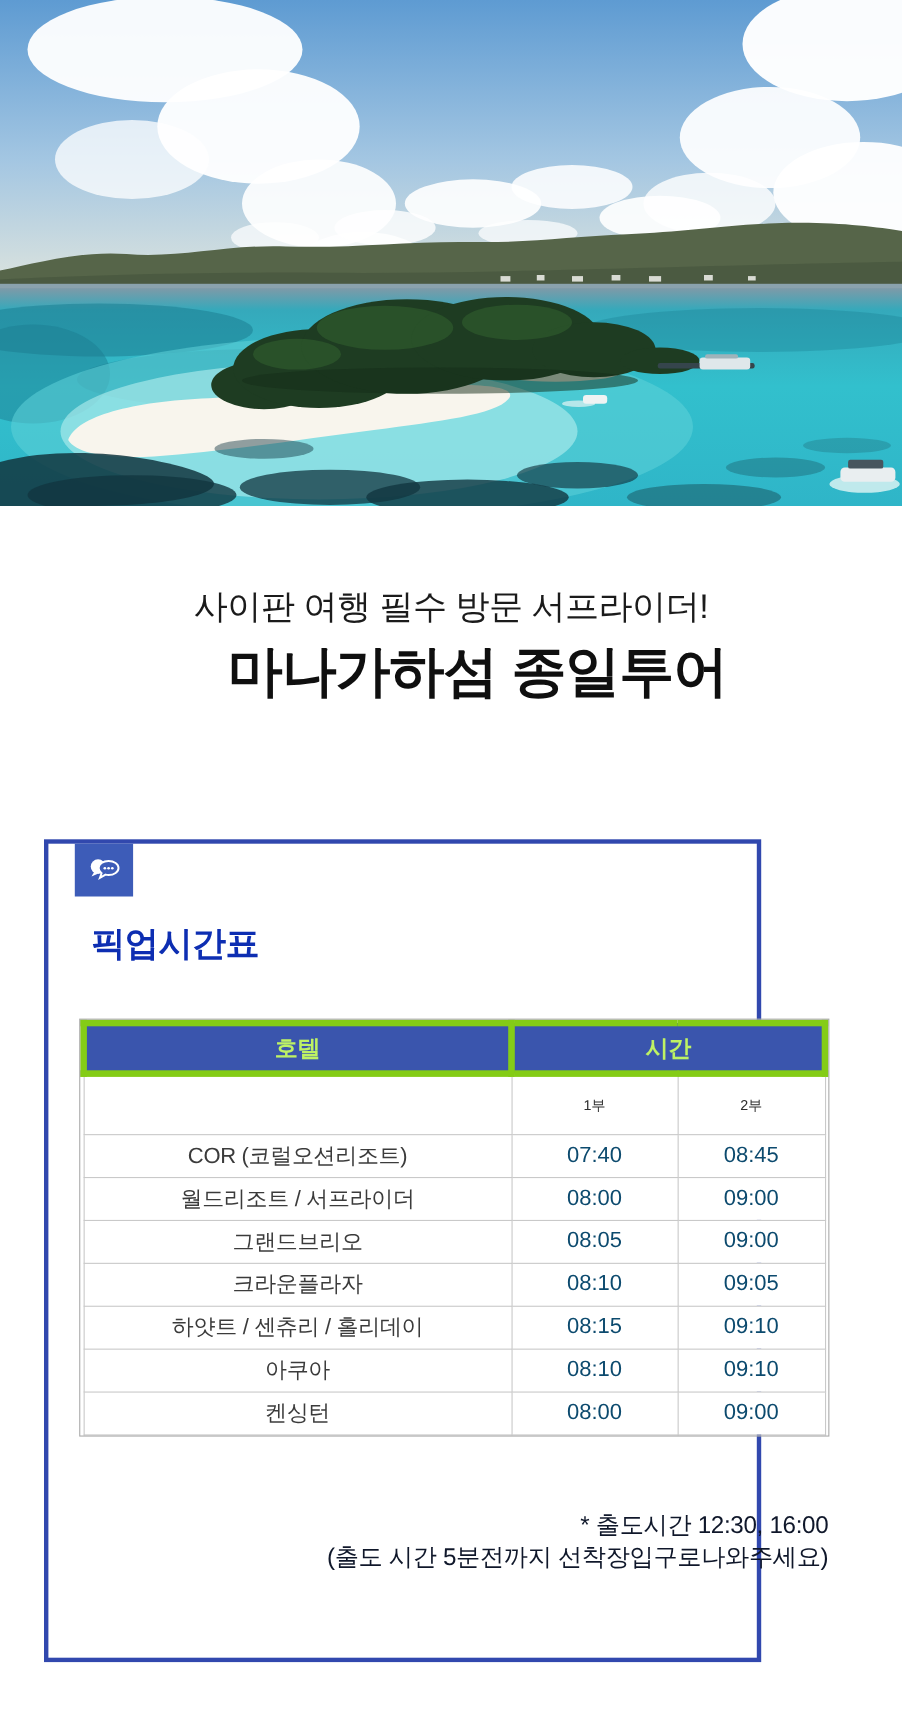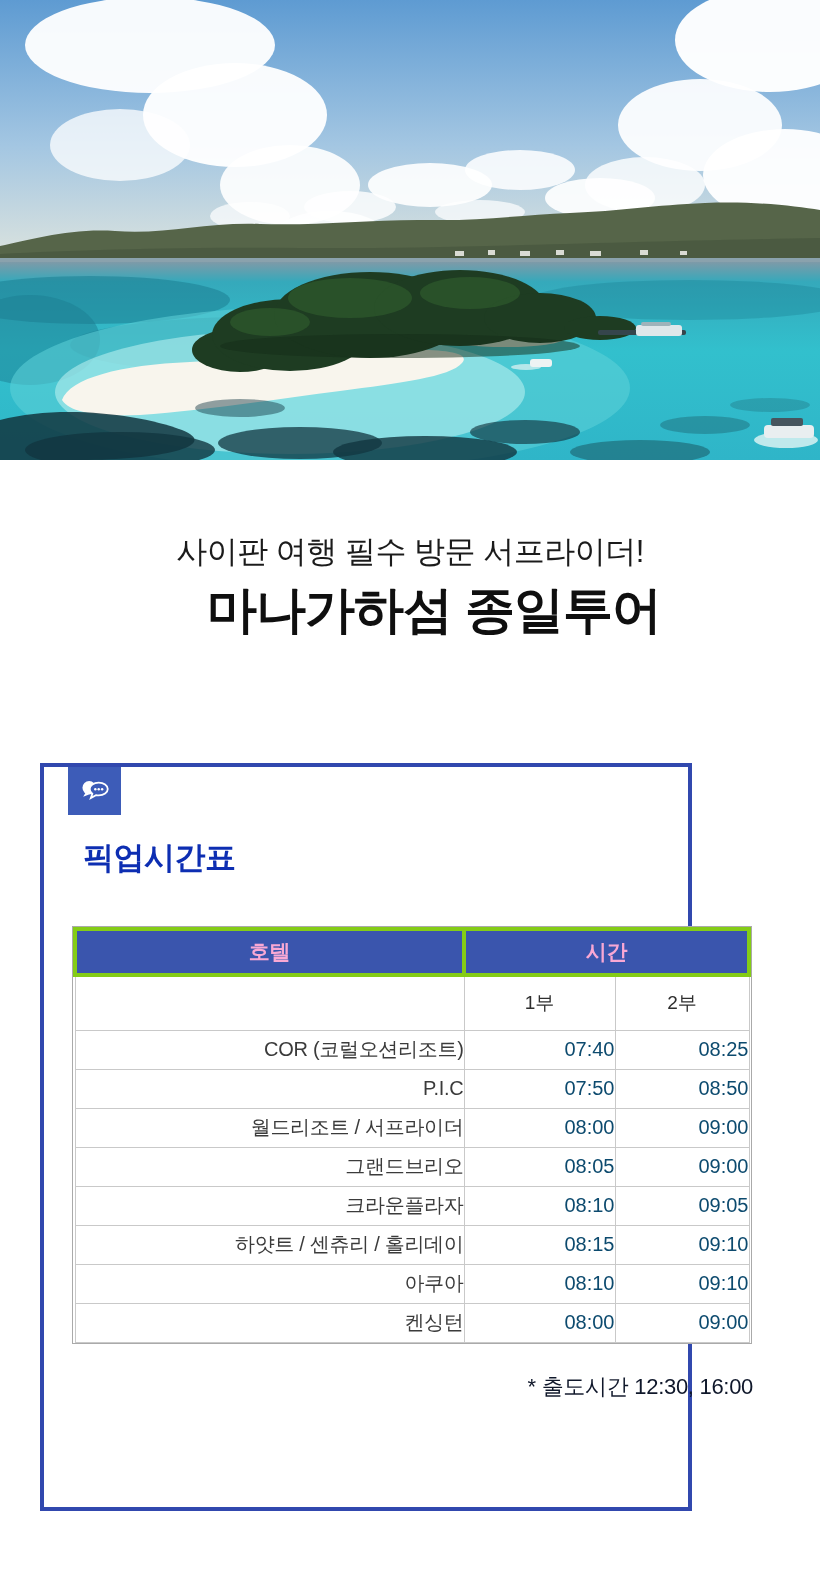--- a/index.html
+++ b/index.html
@@ -84,38 +84,37 @@
   .pickup-table col.c-hotel { width: 389px; }
   .pickup-table col.c-t1    { width: 151px; }
   .pickup-table col.c-t2    { width: 134px; }
   .pickup-table th, .pickup-table td {
     text-align: center;
     vertical-align: middle;
   }
   .pickup-table .head-row th {
     height: 46px;
     background: #3a55ad;
-    color: #f9a8d4;
+    color: #bef264;
     font-size: 21px;
     font-weight: 700;
-    border: 4px solid #84cc16;
+    border: 6px solid #84cc16;
     letter-spacing: -0.3px;
   }
   .pickup-table .sub-row td {
     height: 55px;
-    font-size: 19px;
+    font-size: 13px;
     color: #2e2e2e;
     border: 1px solid #c9c9c9;
     background: #ffffff;
   }
   .pickup-table tbody td {
     height: 39px;
     border: 1px solid #c9c9c9;
     background: #ffffff;
-    text-align: right;
   }
   .pickup-table tbody td.hotel-cell {
     font-size: 20px;
     color: #3b3b3b;
     letter-spacing: -0.3px;
   }
   .pickup-table tbody td.time-cell {
     font-size: 20px;
     color: #0c4a6e;
   }
@@ -293,26 +292,21 @@
         <tr class="sub-row">
           <td></td>
           <td>1부</td>
           <td>2부</td>
         </tr>
       </thead>
       <tbody>
         <tr>
           <td class="hotel-cell">COR (코럴오션리조트)</td>
           <td class="time-cell">07:40</td>
-          <td class="time-cell">08:25</td>
-        </tr>
-        <tr>
-          <td class="hotel-cell">P.I.C</td>
-          <td class="time-cell">07:50</td>
-          <td class="time-cell">08:50</td>
+          <td class="time-cell">08:45</td>
         </tr>
         <tr>
           <td class="hotel-cell">월드리조트 / 서프라이더</td>
           <td class="time-cell">08:00</td>
           <td class="time-cell">09:00</td>
         </tr>
         <tr>
           <td class="hotel-cell">그랜드브리오</td>
           <td class="time-cell">08:05</td>
           <td class="time-cell">09:00</td>
@@ -335,16 +329,17 @@
         <tr>
           <td class="hotel-cell">켄싱턴</td>
           <td class="time-cell">08:00</td>
           <td class="time-cell">09:00</td>
         </tr>
       </tbody>
     </table>
 
     <div class="notes">
       <p class="note-red">* 출도시간 12:30, 16:00</p>
+      <p class="note-red note-indent">(출도 시간 5분전까지 선착장입구로나와주세요)</p>
     </div>
 
   </div>
 </div>
 
 </body></html>

